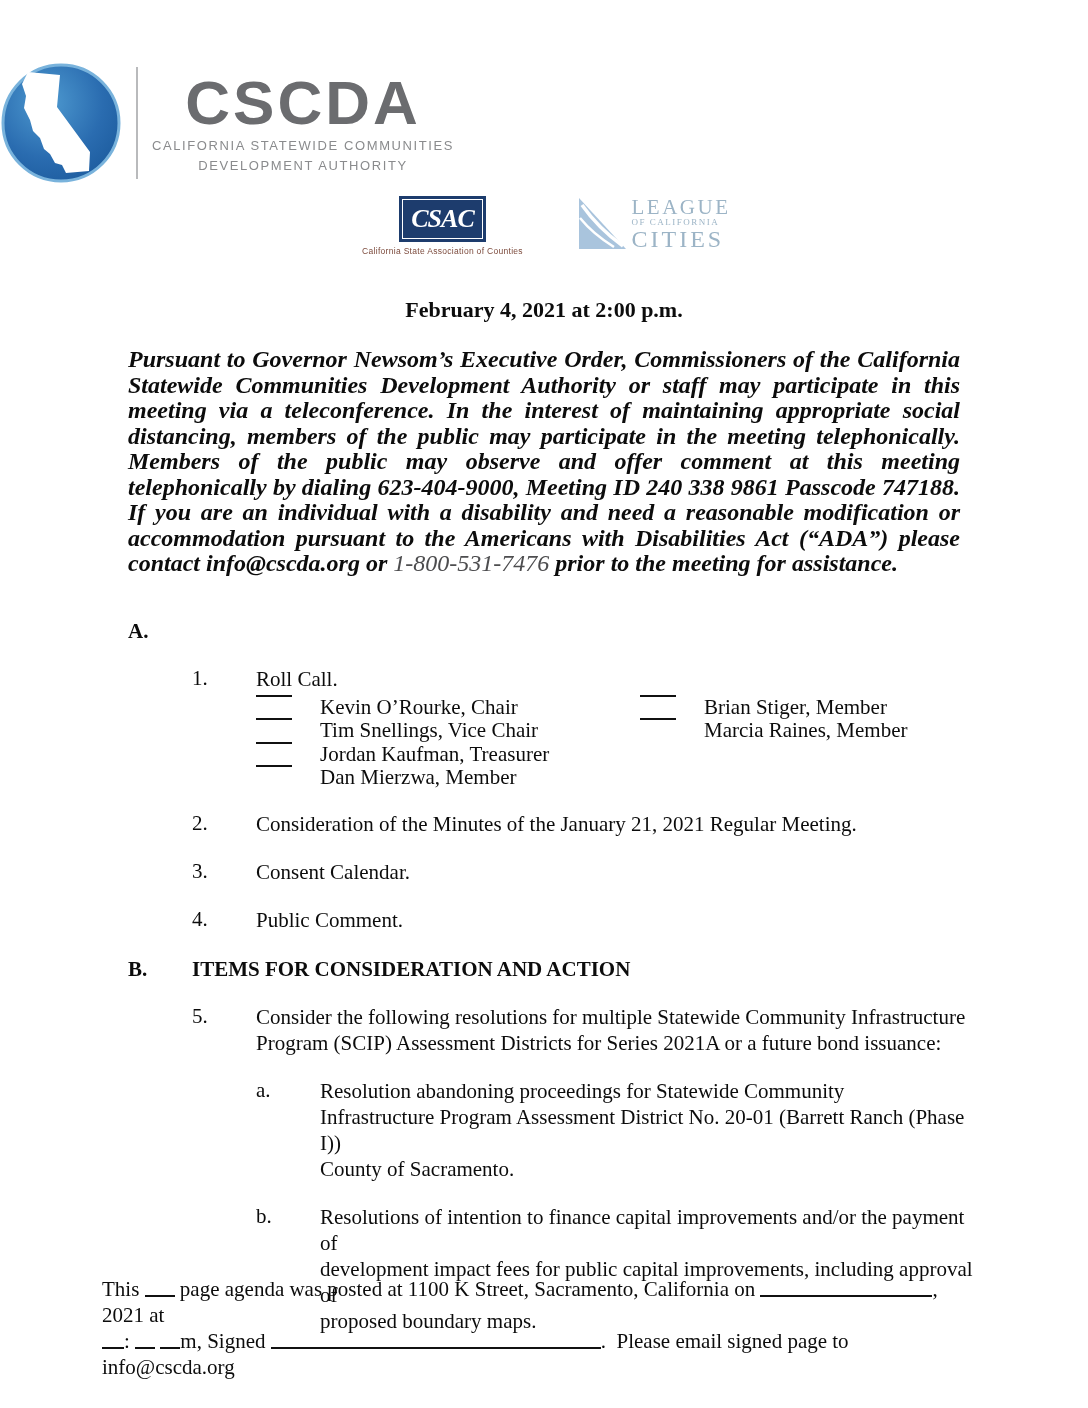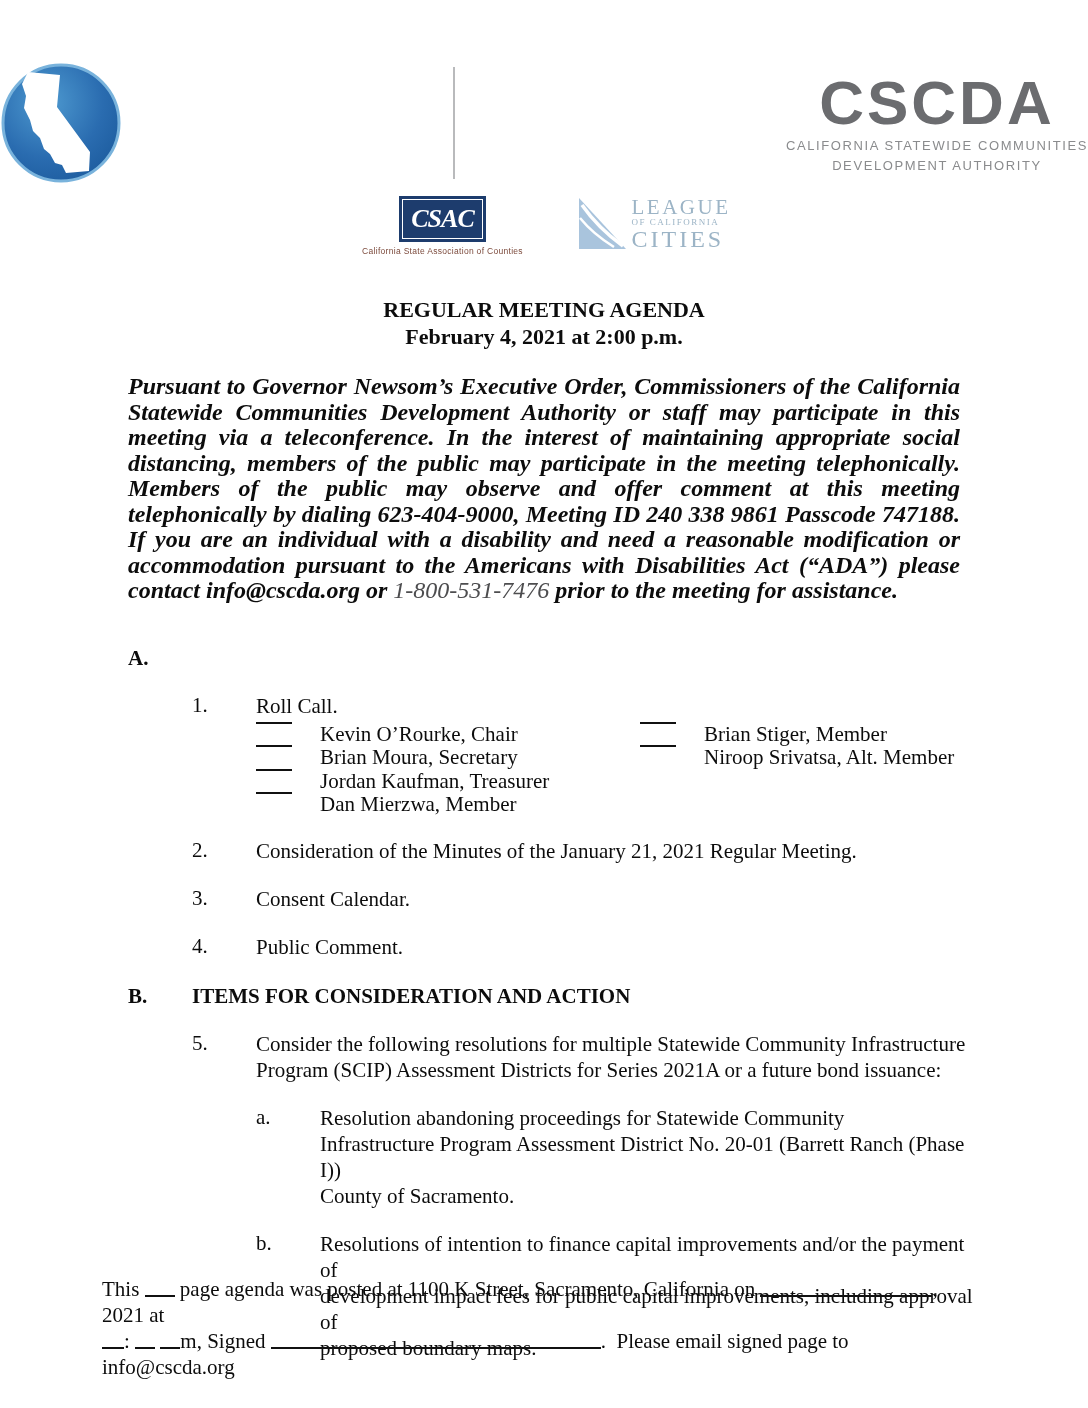--- a/index.html
+++ b/index.html
@@ -9,21 +9,21 @@
     width:1088px; height:1408px;
     margin:0 auto;
     background:#ffffff;
     font-family:"Liberation Serif","DejaVu Serif",serif;
     font-size:21px; color:#0c0c0c;
     overflow:hidden;
   }
 
   
   .logo-block { padding-top:62px; text-align:center; }
-  .main-logo { display:flex; justify-content:space-between; align-items:center; gap:14px; }
+  .main-logo { display:flex; justify-content:flex-start; align-items:center; gap:14px; }
   .logo-divider { width:2px; height:112px; background:#b9babc; }
   .brand-text { text-align:center; }
   .brand-acronym {
     font-family:"Liberation Sans","DejaVu Sans",sans-serif;
     font-weight:bold; font-size:62px; line-height:62px;
     color:#6b6c6f; letter-spacing:3px;
   }
   .brand-tagline {
     font-family:"Liberation Sans","DejaVu Sans",sans-serif;
     font-size:13px; line-height:17px; letter-spacing:1.6px;
@@ -140,21 +140,20 @@
         <div class="league-text">
           <div class="league-l1">LEAGUE</div>
           <div class="league-l2">OF CALIFORNIA</div>
           <div class="league-l3">CITIES</div>
         </div>
       </div>
     </div>
   </div>
 
   <div class="title-block">
-    <div>REGULAR MEETING AGENDA</div>
     <div>February 4, 2021 at 2:00 p.m.</div>
   </div>
 
   <p class="notice"><span>Pursuant to Governor Newsom’s Executive Order, Commissioners of the California Statewide Communities Development Authority or staff may participate in this meeting via a teleconference.  In the interest of maintaining appropriate social distancing, members of the public may participate in the meeting telephonically. Members of the public may observe and offer comment at this meeting telephonically by dialing 623-404-9000, Meeting ID 240 338 9861 Passcode 747188.  If you are an individual with a disability and need a reasonable modification or accommodation pursuant to the Americans with Disabilities Act (“ADA”) please contact info@cscda.org or </span><span class="phone-link">1-800-531-7476</span><span> prior to the meeting for assistance.</span></p>
 
   <div class="content">
 
     <div class="sec-head">
       <span class="sec-letter">A.</span>
     </div>
@@ -166,23 +165,23 @@
 
     <div class="rollcall">
       <div class="roll-row">
         <span class="blank bw36 roll-blank-l"></span>
         <span class="roll-name-l">Kevin O’Rourke, Chair</span>
         <span class="blank bw36 roll-blank-r"></span>
         <span class="roll-name-r">Brian Stiger, Member</span>
       </div>
       <div class="roll-row">
         <span class="blank bw36 roll-blank-l"></span>
-        <span class="roll-name-l">Brian Moura, Secretary</span>
+        <span class="roll-name-l">Tim Snellings, Vice Chair</span>
         <span class="blank bw36 roll-blank-r"></span>
-        <span class="roll-name-r">Niroop Srivatsa, Alt. Member</span>
+        <span class="roll-name-r">Marcia Raines, Member</span>
       </div>
       <div class="roll-row">
         <span class="blank bw36 roll-blank-l"></span>
         <span class="roll-name-l">Jordan Kaufman, Treasurer</span>
       </div>
       <div class="roll-row">
         <span class="blank bw36 roll-blank-l"></span>
         <span class="roll-name-l">Dan Mierzwa, Member</span>
       </div>
     </div>

